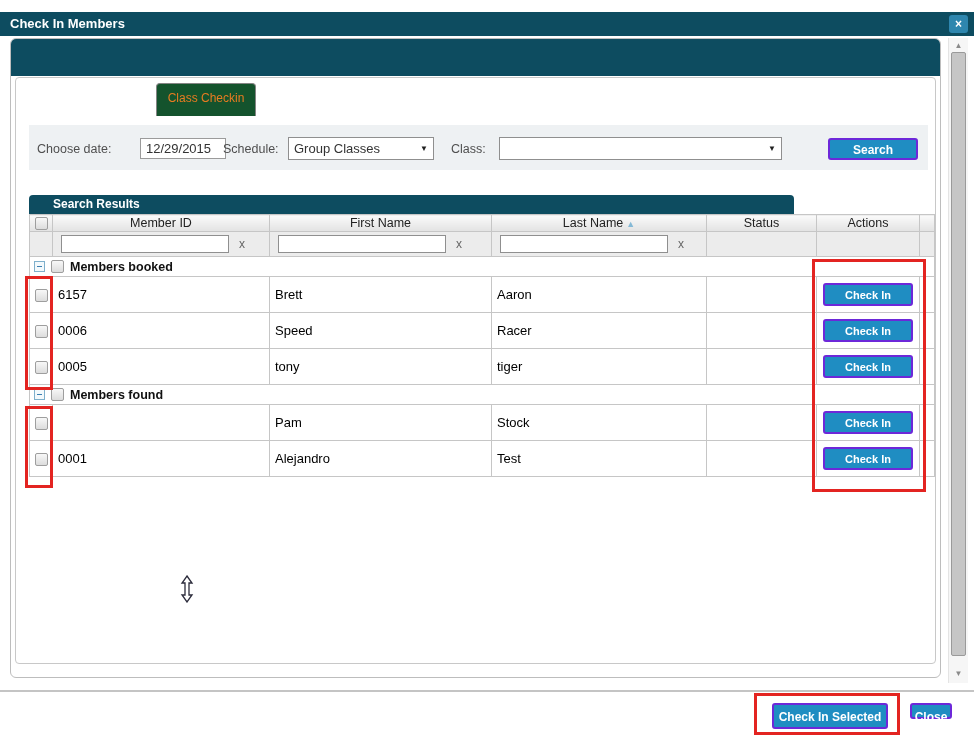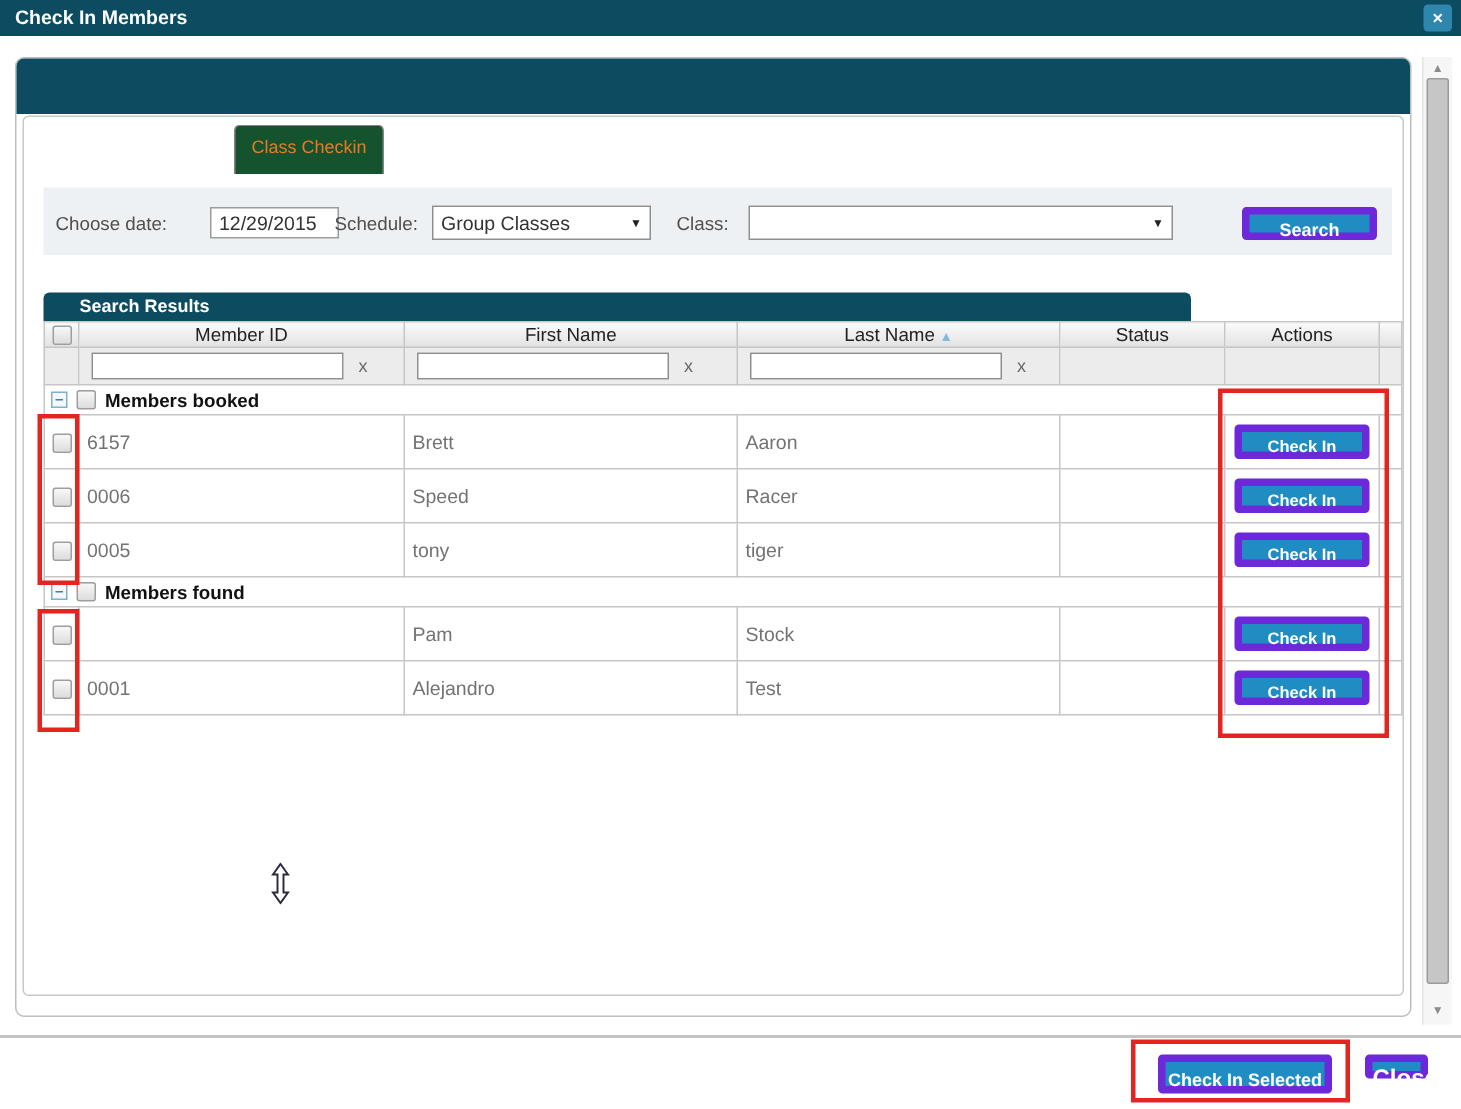--- a/index.html
+++ b/index.html
@@ -7,21 +7,21 @@
   body {
     position: relative;
     font-family: "Liberation Sans", sans-serif;
     background: #ffffff;
     overflow: hidden;
     color: #333;
   }
 
   
   .titlebar {
-    position: absolute; left: 0; top: 0; width: 974px; height: 24px;
+    position: absolute; left: 0; top: 12px; width: 974px; height: 24px;
     background: #0d4c60;
   }
   .titlebar .title {
     position: absolute; left: 10px; top: 4px;
     color: #fff; font-size: 13px; font-weight: bold;
   }
   .titlebar .close-btn {
     position: absolute; left: 949px; top: 3px; width: 19px; height: 18px;
     background: #2e86ae; border-radius: 3px;
     color: #fff; font-size: 12px; font-weight: bold;
@@ -90,21 +90,21 @@
     padding-left: 5px; padding-right: 32px;
     white-space: nowrap; overflow: hidden; cursor: pointer;
   }
   .sel-schedule { left: 259px; width: 146px; }
   .sel-class { left: 470px; width: 283px; }
   .fake-select .arrow {
     position: absolute; right: 5px; top: 0; font-size: 8px; color: #222;
     line-height: 21px;
   }
   .btn-blue {
-    background: #1f8dc2; border: 5px solid #6d28d9; border-radius: 3px;
+    background: #1f8dc2; border: 2px solid #6d28d9; border-radius: 3px;
     color: #fff; font-weight: bold; text-align: center; cursor: pointer;
     font-family: "Liberation Sans", sans-serif;
   }
   .search-btn {
     position: absolute; left: 799px; top: 13px; width: 90px; height: 22px;
     font-size: 12px; line-height: 20px;
   }
 
   
   .results-table {
@@ -129,21 +129,21 @@
   .expand-icon {
     width: 11px; height: 11px; border: 1px solid #7fb0cc; background: #f3f9fc;
     position: relative; cursor: pointer; flex: 0 0 auto;
   }
   .expand-icon::after {
     content: ""; position: absolute; left: 2px; right: 2px; top: 4px;
     border-top: 1px solid #3c7fb1;
   }
   .group-label { font-weight: bold; font-size: 12.5px; color: #111; }
   .data-row td { height: 36px; background: #fff; }
-  .cell-text { padding-left: 5px; color: #737373; }
+  .cell-text { padding-left: 5px; color: #000000; }
   .cell-check { text-align: center; }
   .checkin-btn {
     display: block; margin: 0 auto; width: 90px; height: 23px;
     font-size: 11px; line-height: 21px;
   }
   input[type="checkbox"] {
     appearance: none; -webkit-appearance: none;
     width: 13px; height: 13px; margin: 0;
     border: 1px solid #9e9e9e; border-radius: 2px;
     background: linear-gradient(#f8f8f8, #dcdcdc);
@@ -166,21 +166,21 @@
   }
 
   
   .footer-divider {
     position: absolute; left: 0; top: 690px; width: 974px; height: 2px;
     background: #c4c4c4;
   }
   .cis-btn { position: absolute; left: 772px; top: 703px; width: 116px; height: 26px;
     font-size: 12px; line-height: 24px; }
   .close-footer-btn { position: absolute; left: 910px; top: 703px; width: 42px; height: 16px;
-    font-size: 16px; line-height: 24px; }
+    font-size: 12px; line-height: 24px; }
 
   
   .red-box {
     position: absolute; border: 3px solid #e32421; background: transparent;
     pointer-events: none; z-index: 50;
   }
   .red1 { left: 25px; top: 276px; width: 28px; height: 114px; }
   .red2 { left: 25px; top: 406px; width: 28px; height: 82px; }
   .red3 { left: 812px; top: 259px; width: 114px; height: 233px; }
   .red4 { left: 754px; top: 693px; width: 146px; height: 42px; }

